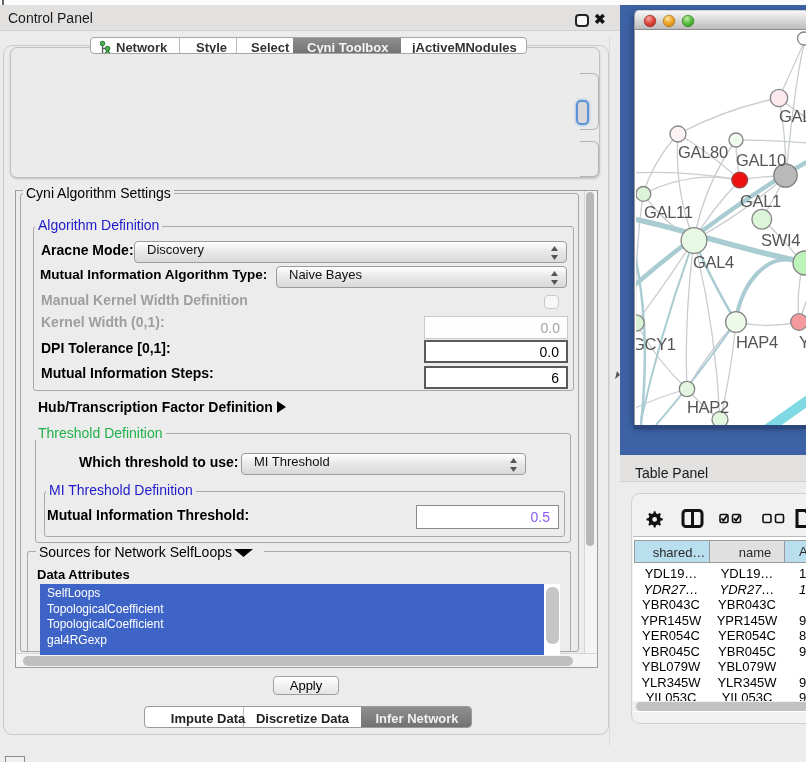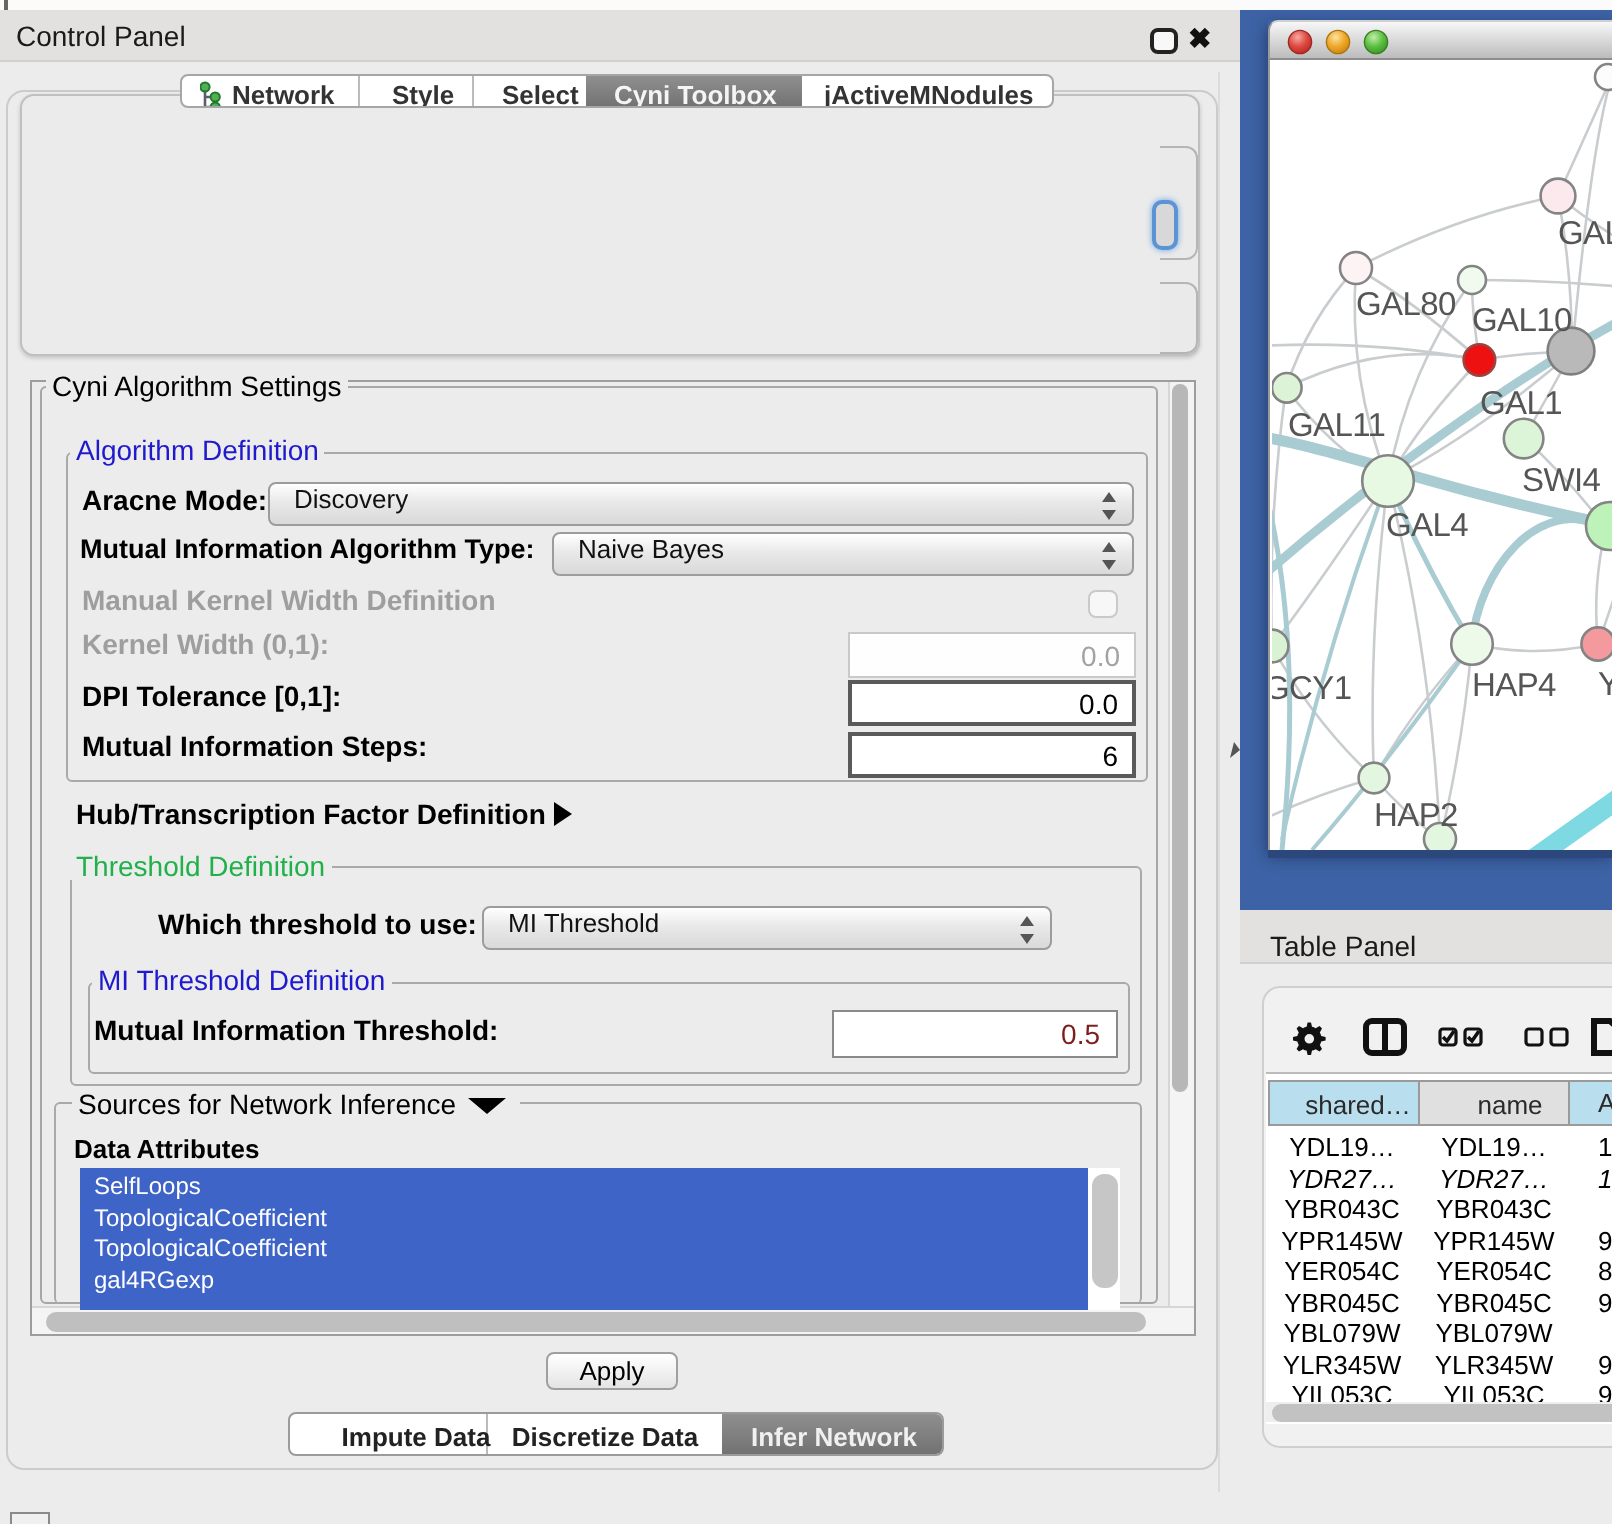--- a/index.html
+++ b/index.html
@@ -115,24 +115,24 @@
     <svg class="abs" style="right:7px;top:4px;" width="9" height="14" viewBox="0 0 9 14">
       <path d="M4.5 0 L8 5 L1 5 Z" fill="#555"></path>
         <path d="M4.5 14 L8 9 L1 9 Z" fill="#555"></path>
     </svg>
   </div>
 
   <div class="abs" style="left:44px;top:491px;width:521px;height:46px;border:1px solid #a9a9a9;border-radius:3px;"></div>
   <div class="gb-label" style="left:46px;top:483px;color:#1f1acc;">MI Threshold Definition</div>
 
   <div class="fldlab" style="left:47px;top:506.5px;">Mutual Information Threshold:</div>
-  <div class="abs" style="left:416px;top:505px;width:143px;height:24px;border:1px solid #8a8a8a;background:#ffffff;font-size:14px;color:#7f1d1d;text-align:right;padding:3px 8px 0 0;">0.5</div>
+  <div class="abs" style="left:416px;top:505px;width:143px;height:24px;border:1px solid #8a8a8a;background:#ffffff;font-size:14px;color:#8b5cf6;text-align:right;padding:3px 8px 0 0;">0.5</div>
 
   <div class="abs" style="left:27px;top:551px;width:544px;height:101px;border:1px solid #a9a9a9;border-radius:3px;border-bottom:none;"></div>
-  <div class="gb-label" style="left:36px;top:544.5px;color:#000;padding-right:32px;">Sources for Network Inference</div>
+  <div class="gb-label" style="left:36px;top:544.5px;color:#000;padding-right:32px;">Sources for Network SelfLoops</div>
   <svg class="abs" style="left:234px;top:548.5px;" width="19" height="8" viewBox="0 0 19 8">
       <path d="M0 0 L19 0 L9.5 8 Z" fill="#000"></path>
     </svg>
 
   <div class="fldlab" style="left:37px;top:567px;font-size:13px;">Data Attributes</div>
 
   <div class="abs" style="left:40px;top:584px;width:520px;height:71px;background:#ffffff;overflow:hidden;">
     <div class="abs" style="left:0;top:0;width:504px;height:71px;background:#3e64c8;"></div>
     <div class="abs" style="left:7px;top:2px;font-size:12px;color:#fff;">SelfLoops</div>
     <div class="abs" style="left:7px;top:17.5px;font-size:12px;color:#fff;">TopologicalCoefficient</div>

